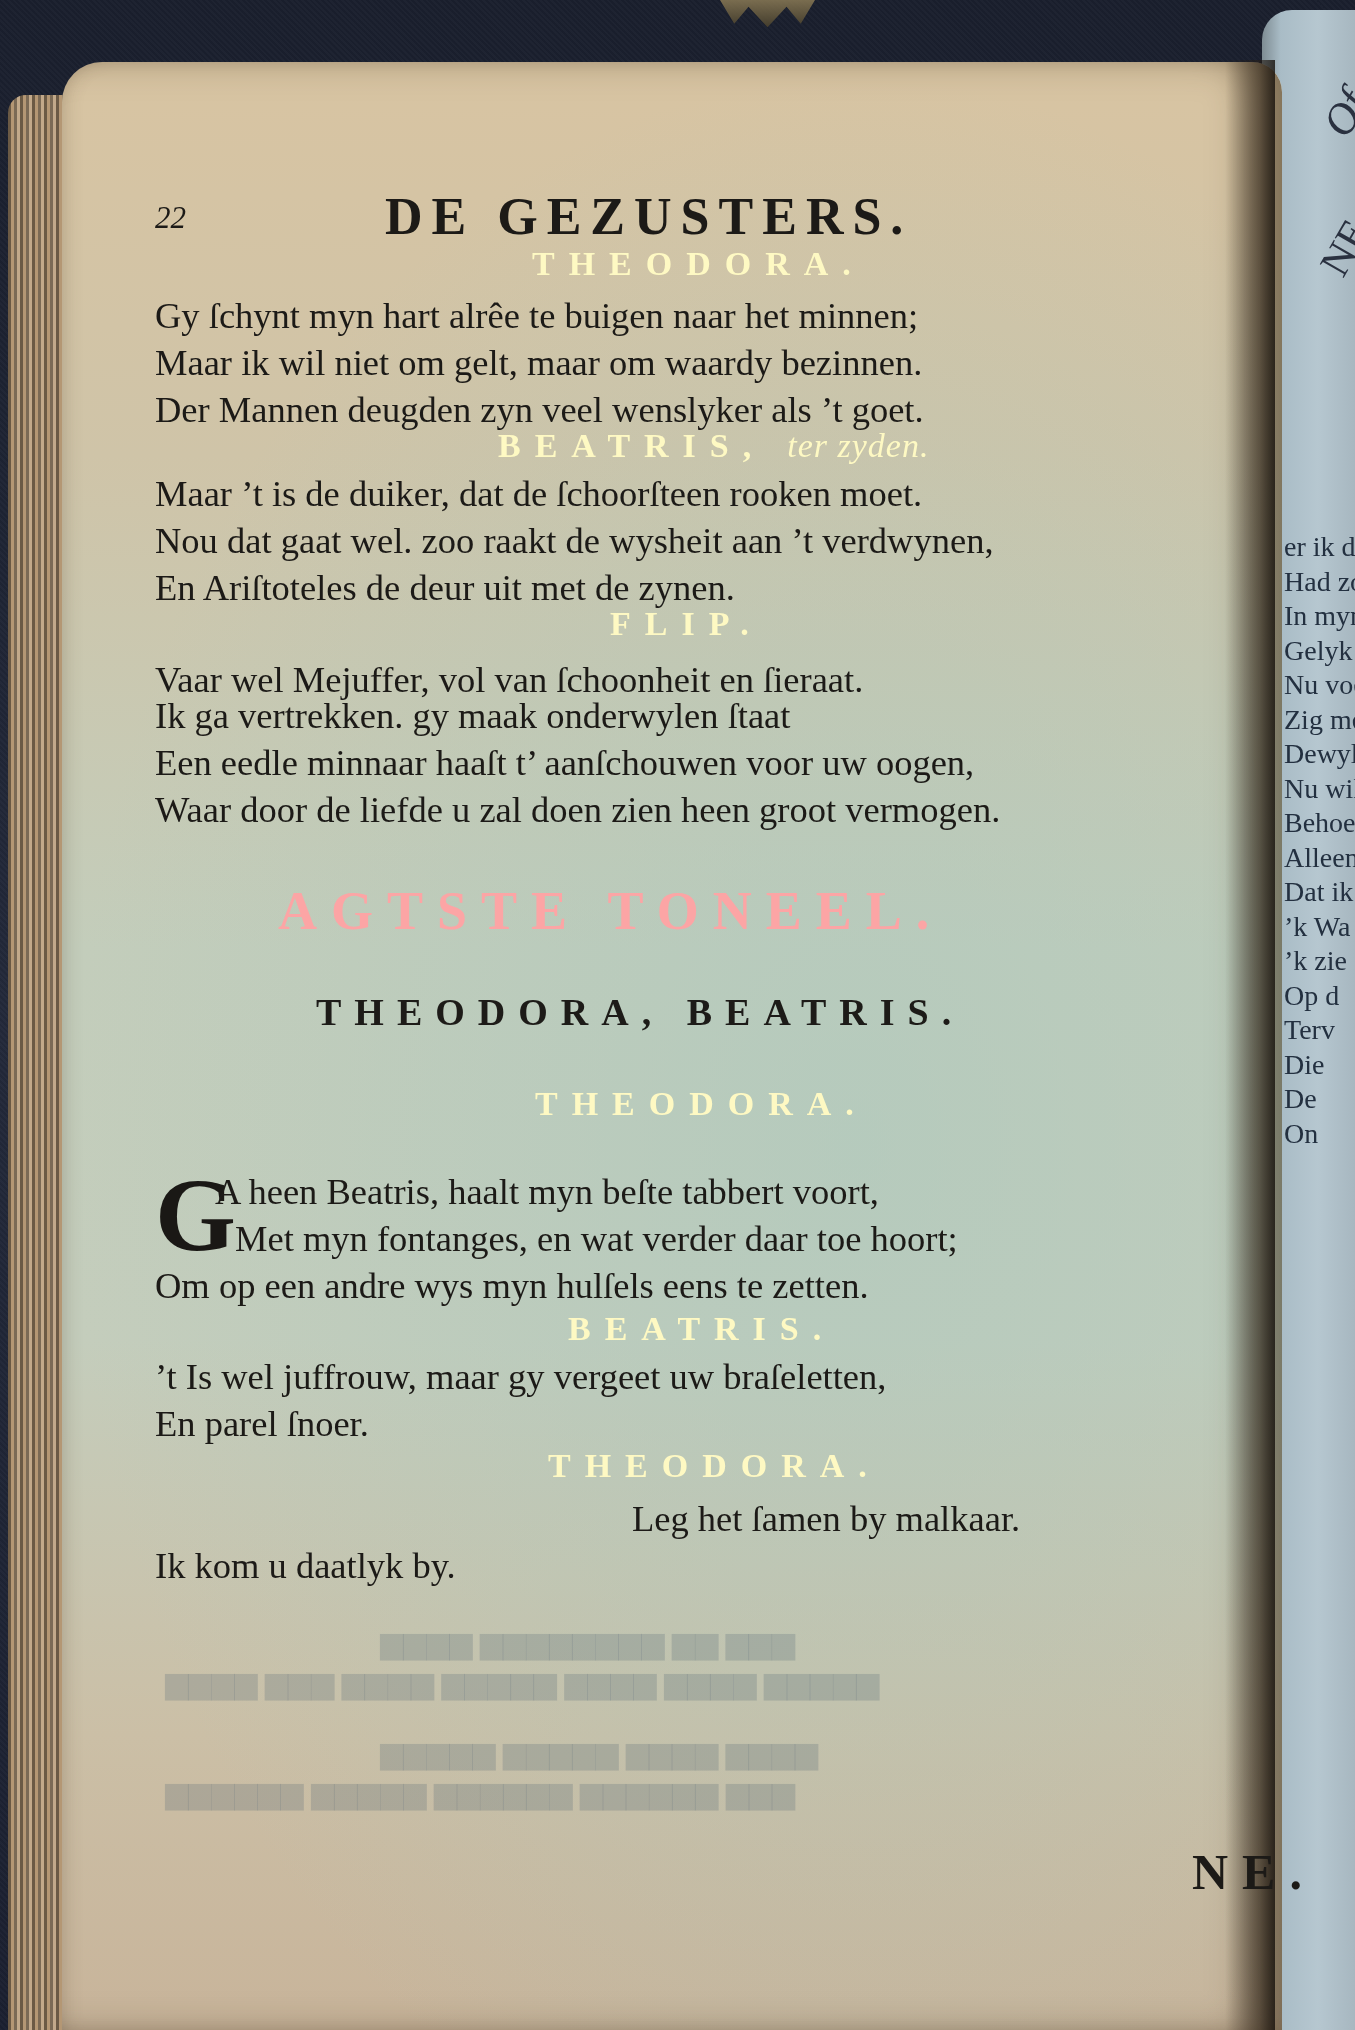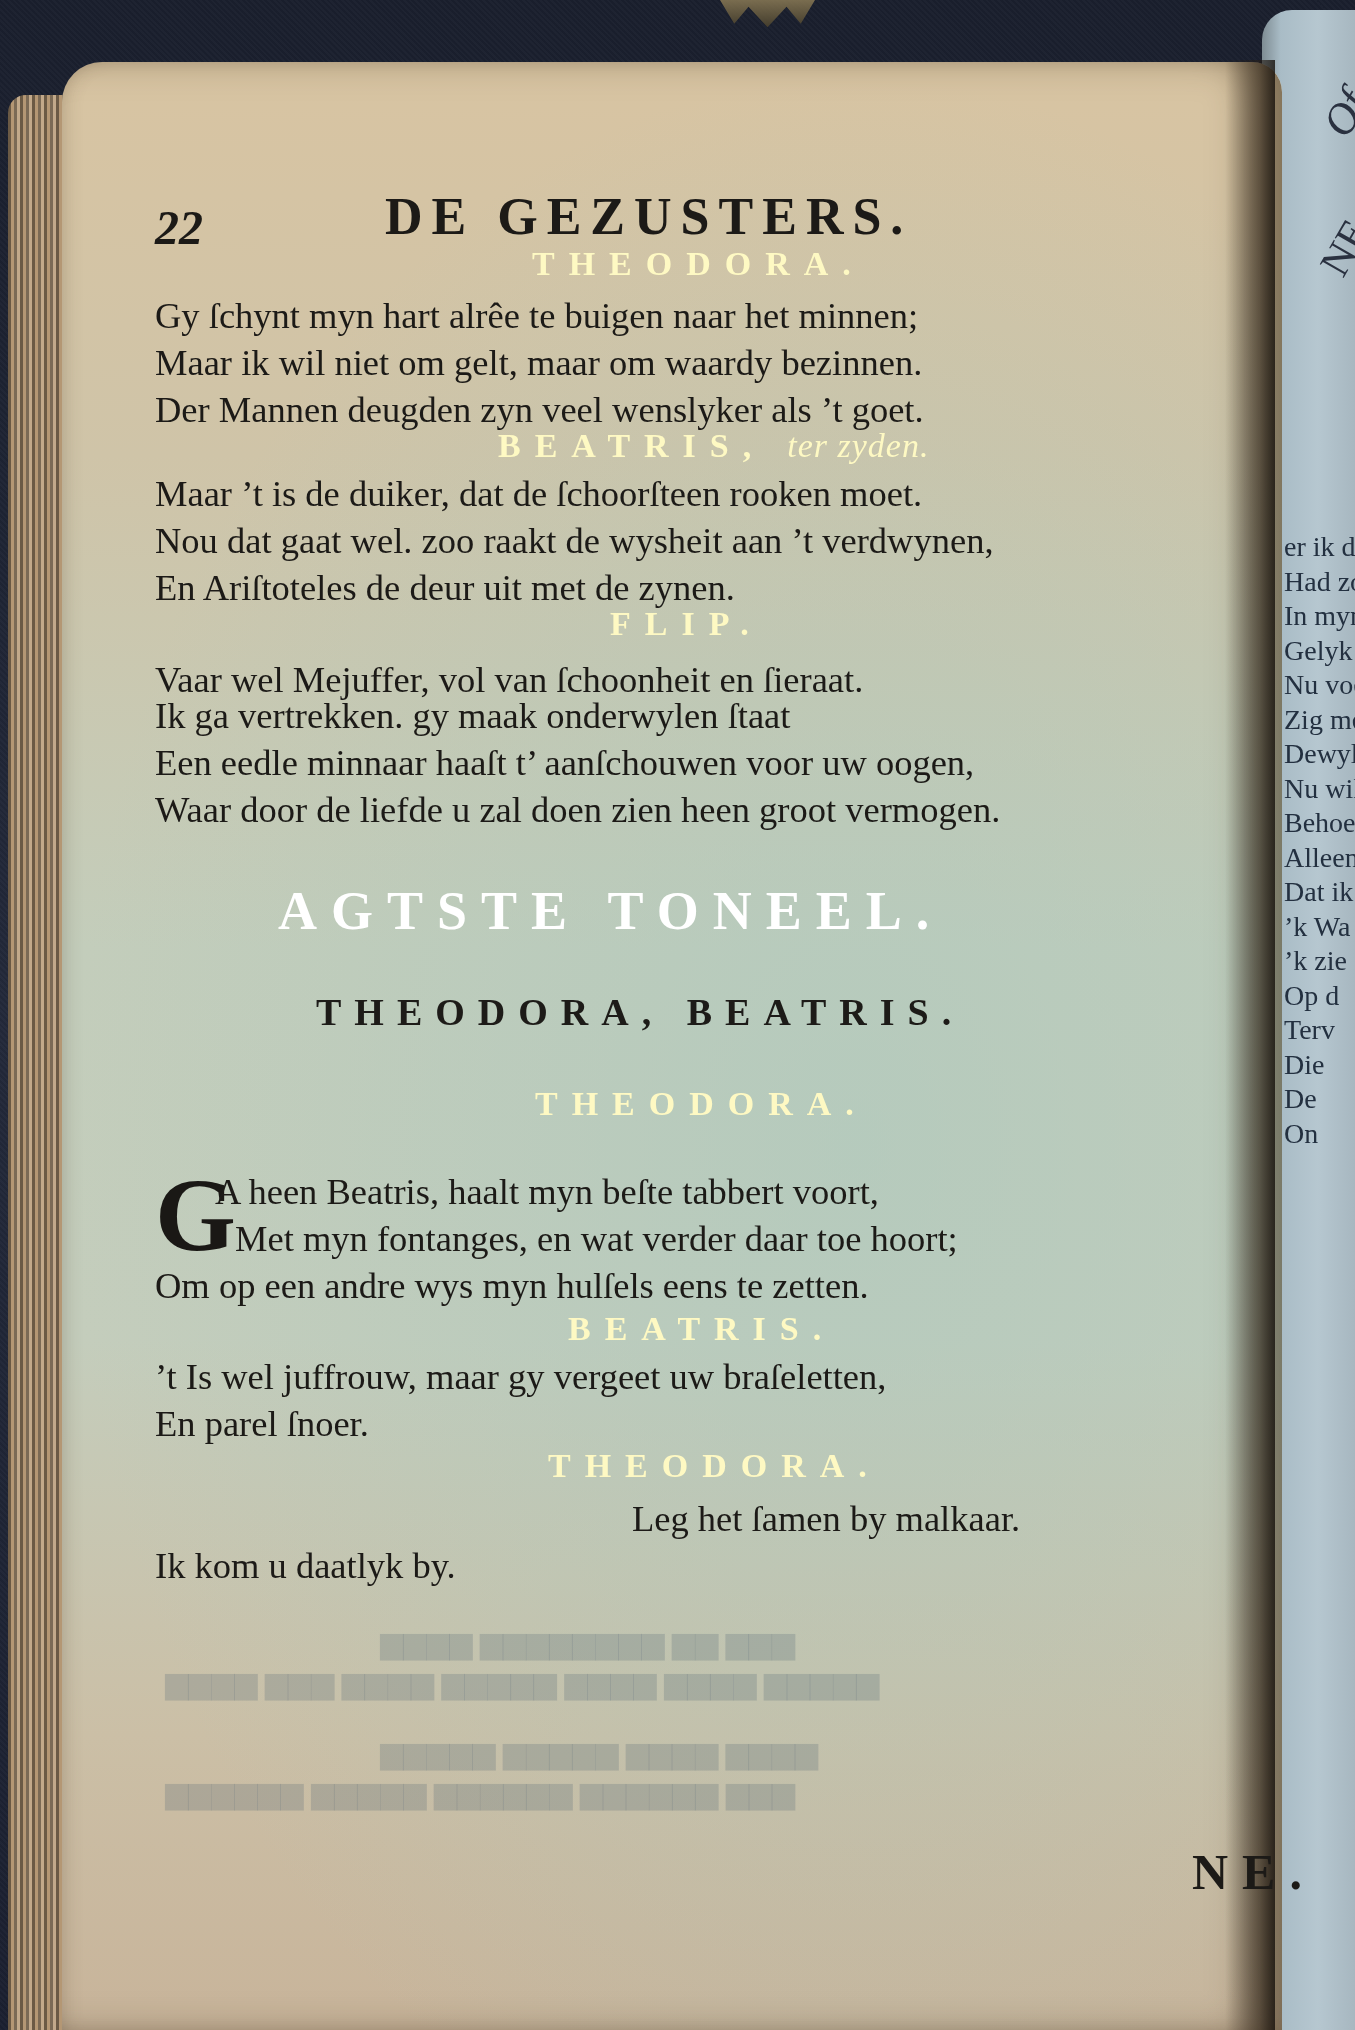--- a/index.html
+++ b/index.html
@@ -50,31 +50,31 @@
   .peek-lines { position: absolute; left: 22px; top: 520px; line-height: 34.5px; font-size: 28px; color: #233040; }
   .peek-lines div { white-space: nowrap; }
   .spine-shadow {
     position: absolute; left: 1225px; top: 60px; width: 50px; height: 1970px;
     background: linear-gradient(90deg, rgba(0,0,0,0) 0%, rgba(40,30,20,0.55) 70%, rgba(20,15,10,0.8) 100%);
   }
 
   .text {
     position: absolute; color: #1c1a17;
   }
-  .folio { left: 155px; top: 200px; font-size: 48px; font-weight: bold; font-style: italic; }
+  .folio { left: 155px; top: 200px; font-size: 31px; font-weight: normal; font-style: italic; }
   .running-head { left: 385px; top: 187px; font-size: 52px; letter-spacing: 9px; font-weight: bold; }
   .speaker {
     position: absolute; font-size: 34px; letter-spacing: 14px; font-variant: small-caps; font-weight: bold; color: #fef9c3;
   }
   .stage { font-style: italic; letter-spacing: 1px; font-variant: normal; font-weight: normal; margin-left: 22px; }
   .verse {
     position: absolute; left: 155px; font-size: 36.5px; line-height: 47px; white-space: nowrap; color: #1c1a17;
   }
   .scene-title {
-    position: absolute; left: 278px; top: 880px; font-size: 54px; letter-spacing: 14px; font-weight: bold; color: #ffffff;
+    position: absolute; left: 278px; top: 880px; font-size: 54px; letter-spacing: 14px; font-weight: bold; color: #fca5a5;
   }
   .scene-chars {
     position: absolute; left: 316px; top: 990px; font-size: 38px; letter-spacing: 13px; font-variant: small-caps; font-weight: bold; color: #1d1b18;
   }
   .dropcap {
     position: absolute; left: 155px; top: 1167px; font-size: 104px; line-height: 96px; font-weight: bold; color: #1a1815;
   }
   .catchword { position: absolute; left: 1192px; top: 1843px; font-size: 50px; font-weight: bold; letter-spacing: 14px; color: #1c1a17; }
   .ghost { position: absolute; color: rgba(70,90,110,0.22); font-size: 30px; white-space: nowrap; font-weight: bold; }
 </style>

